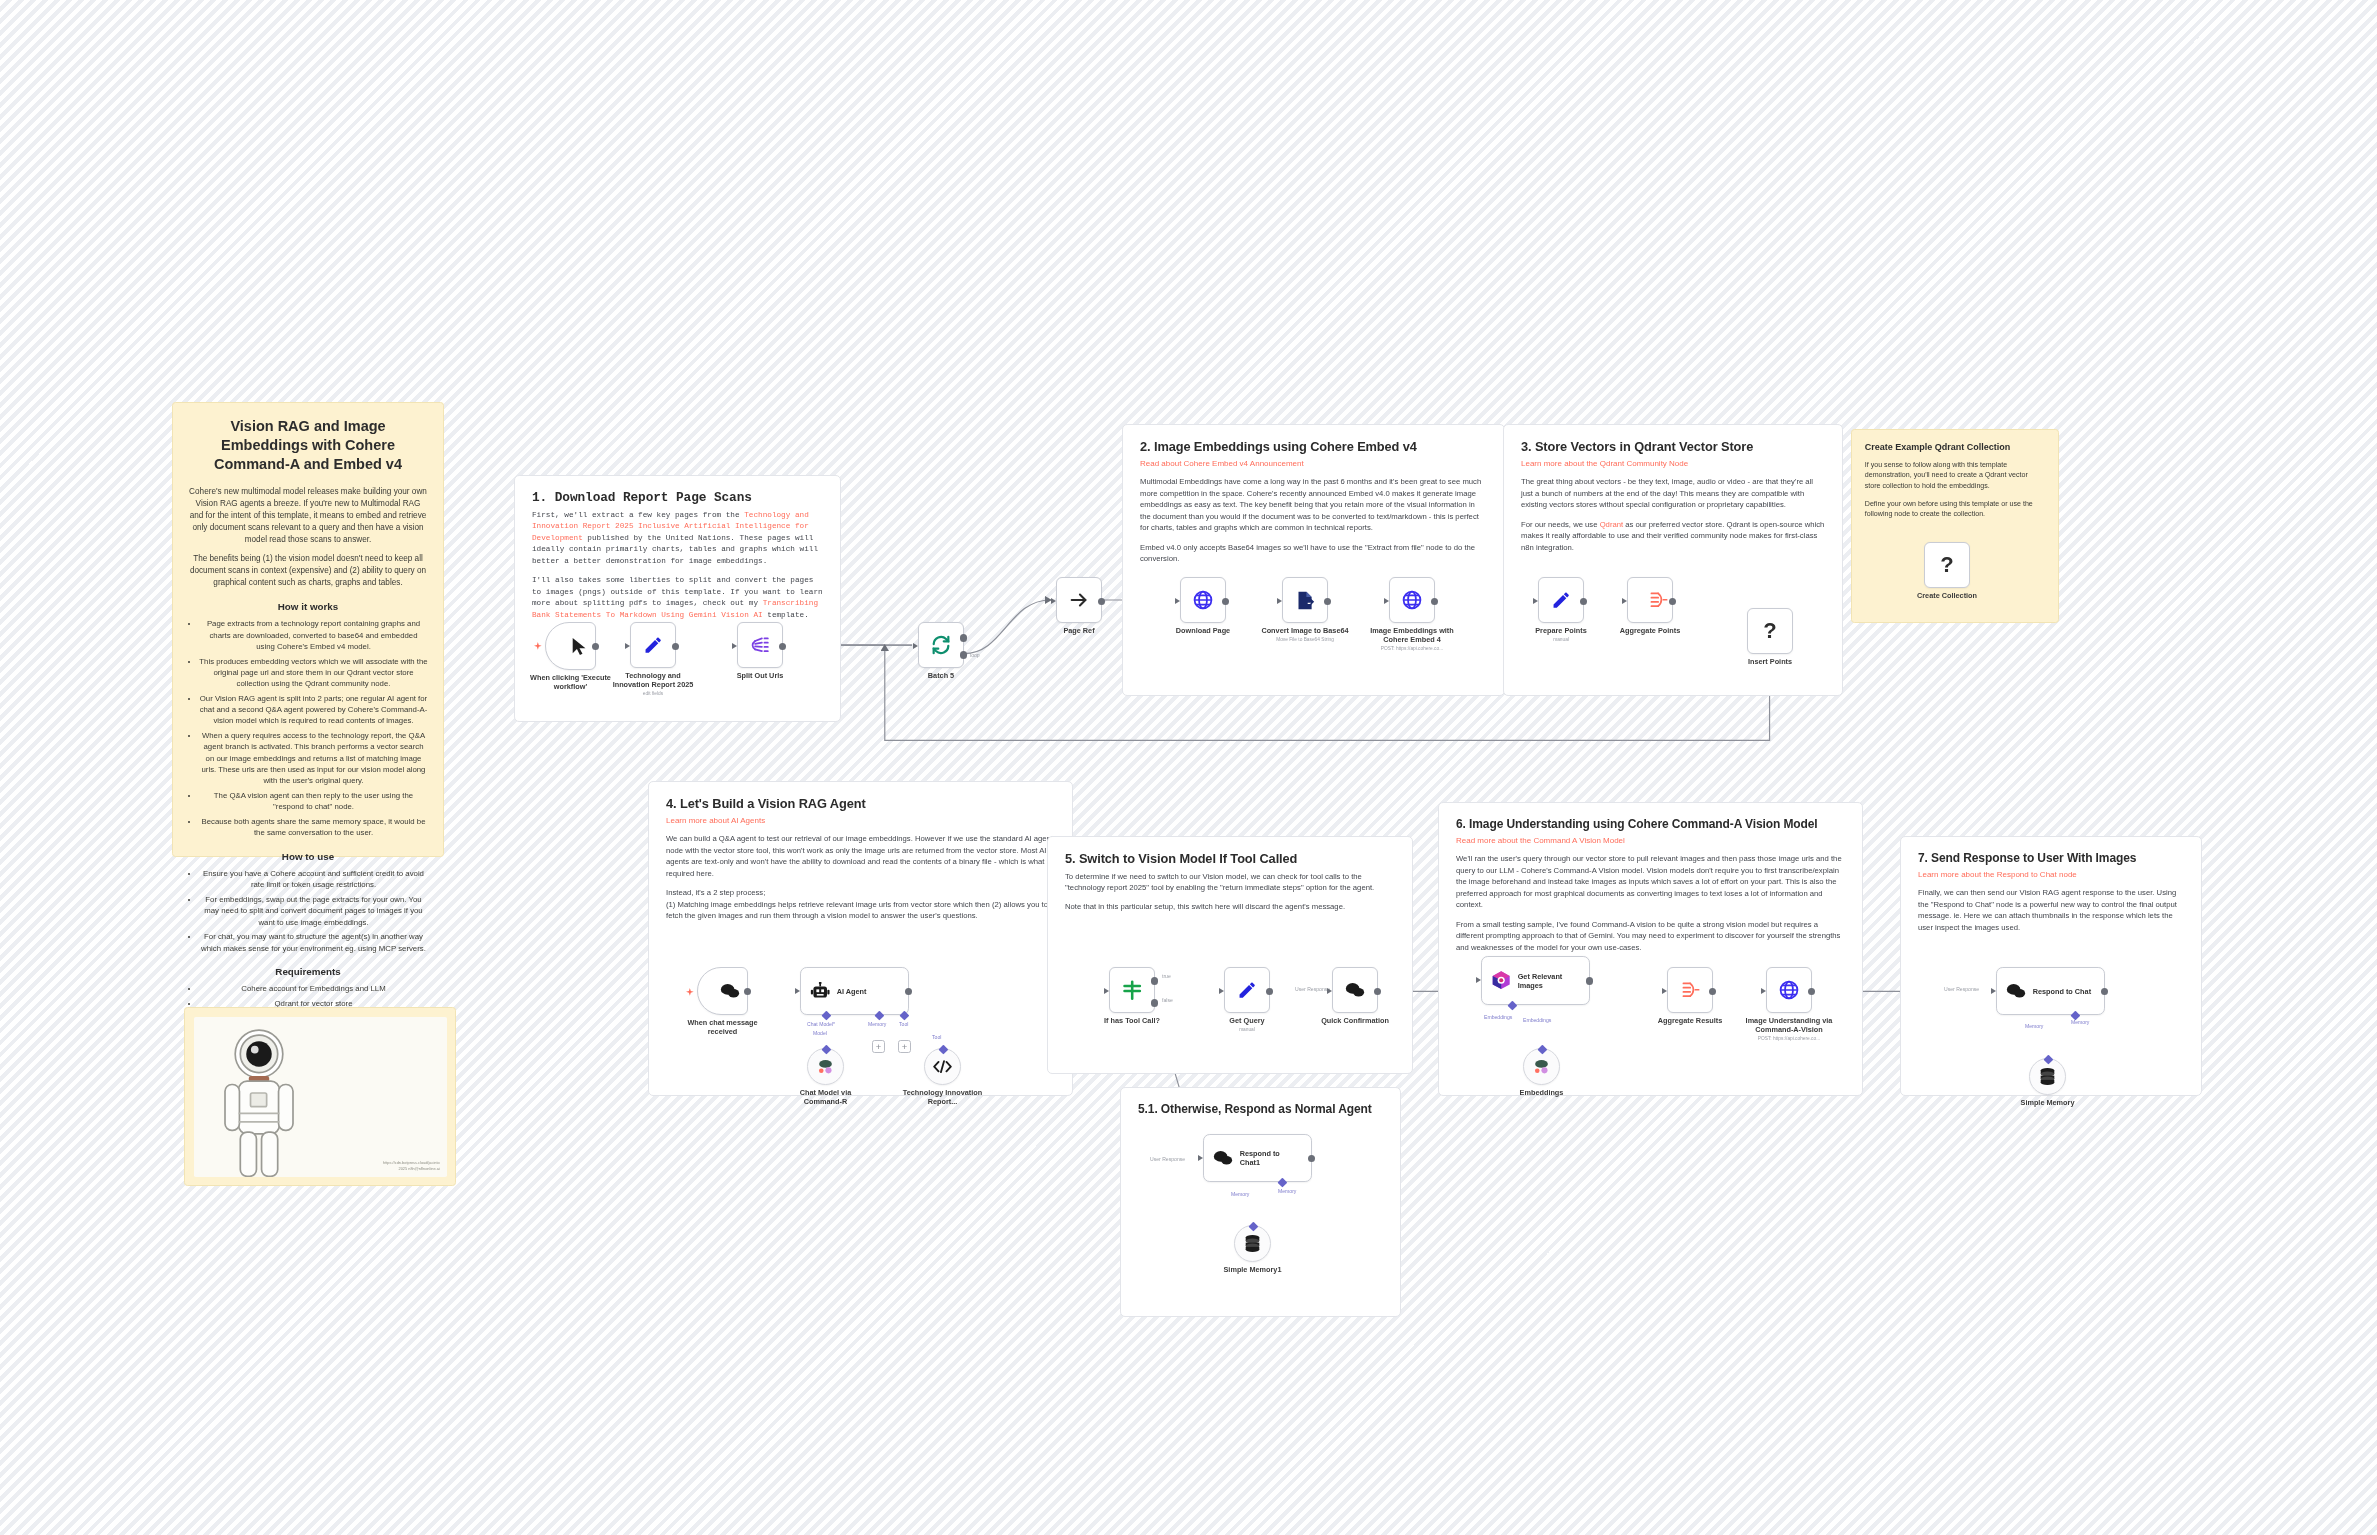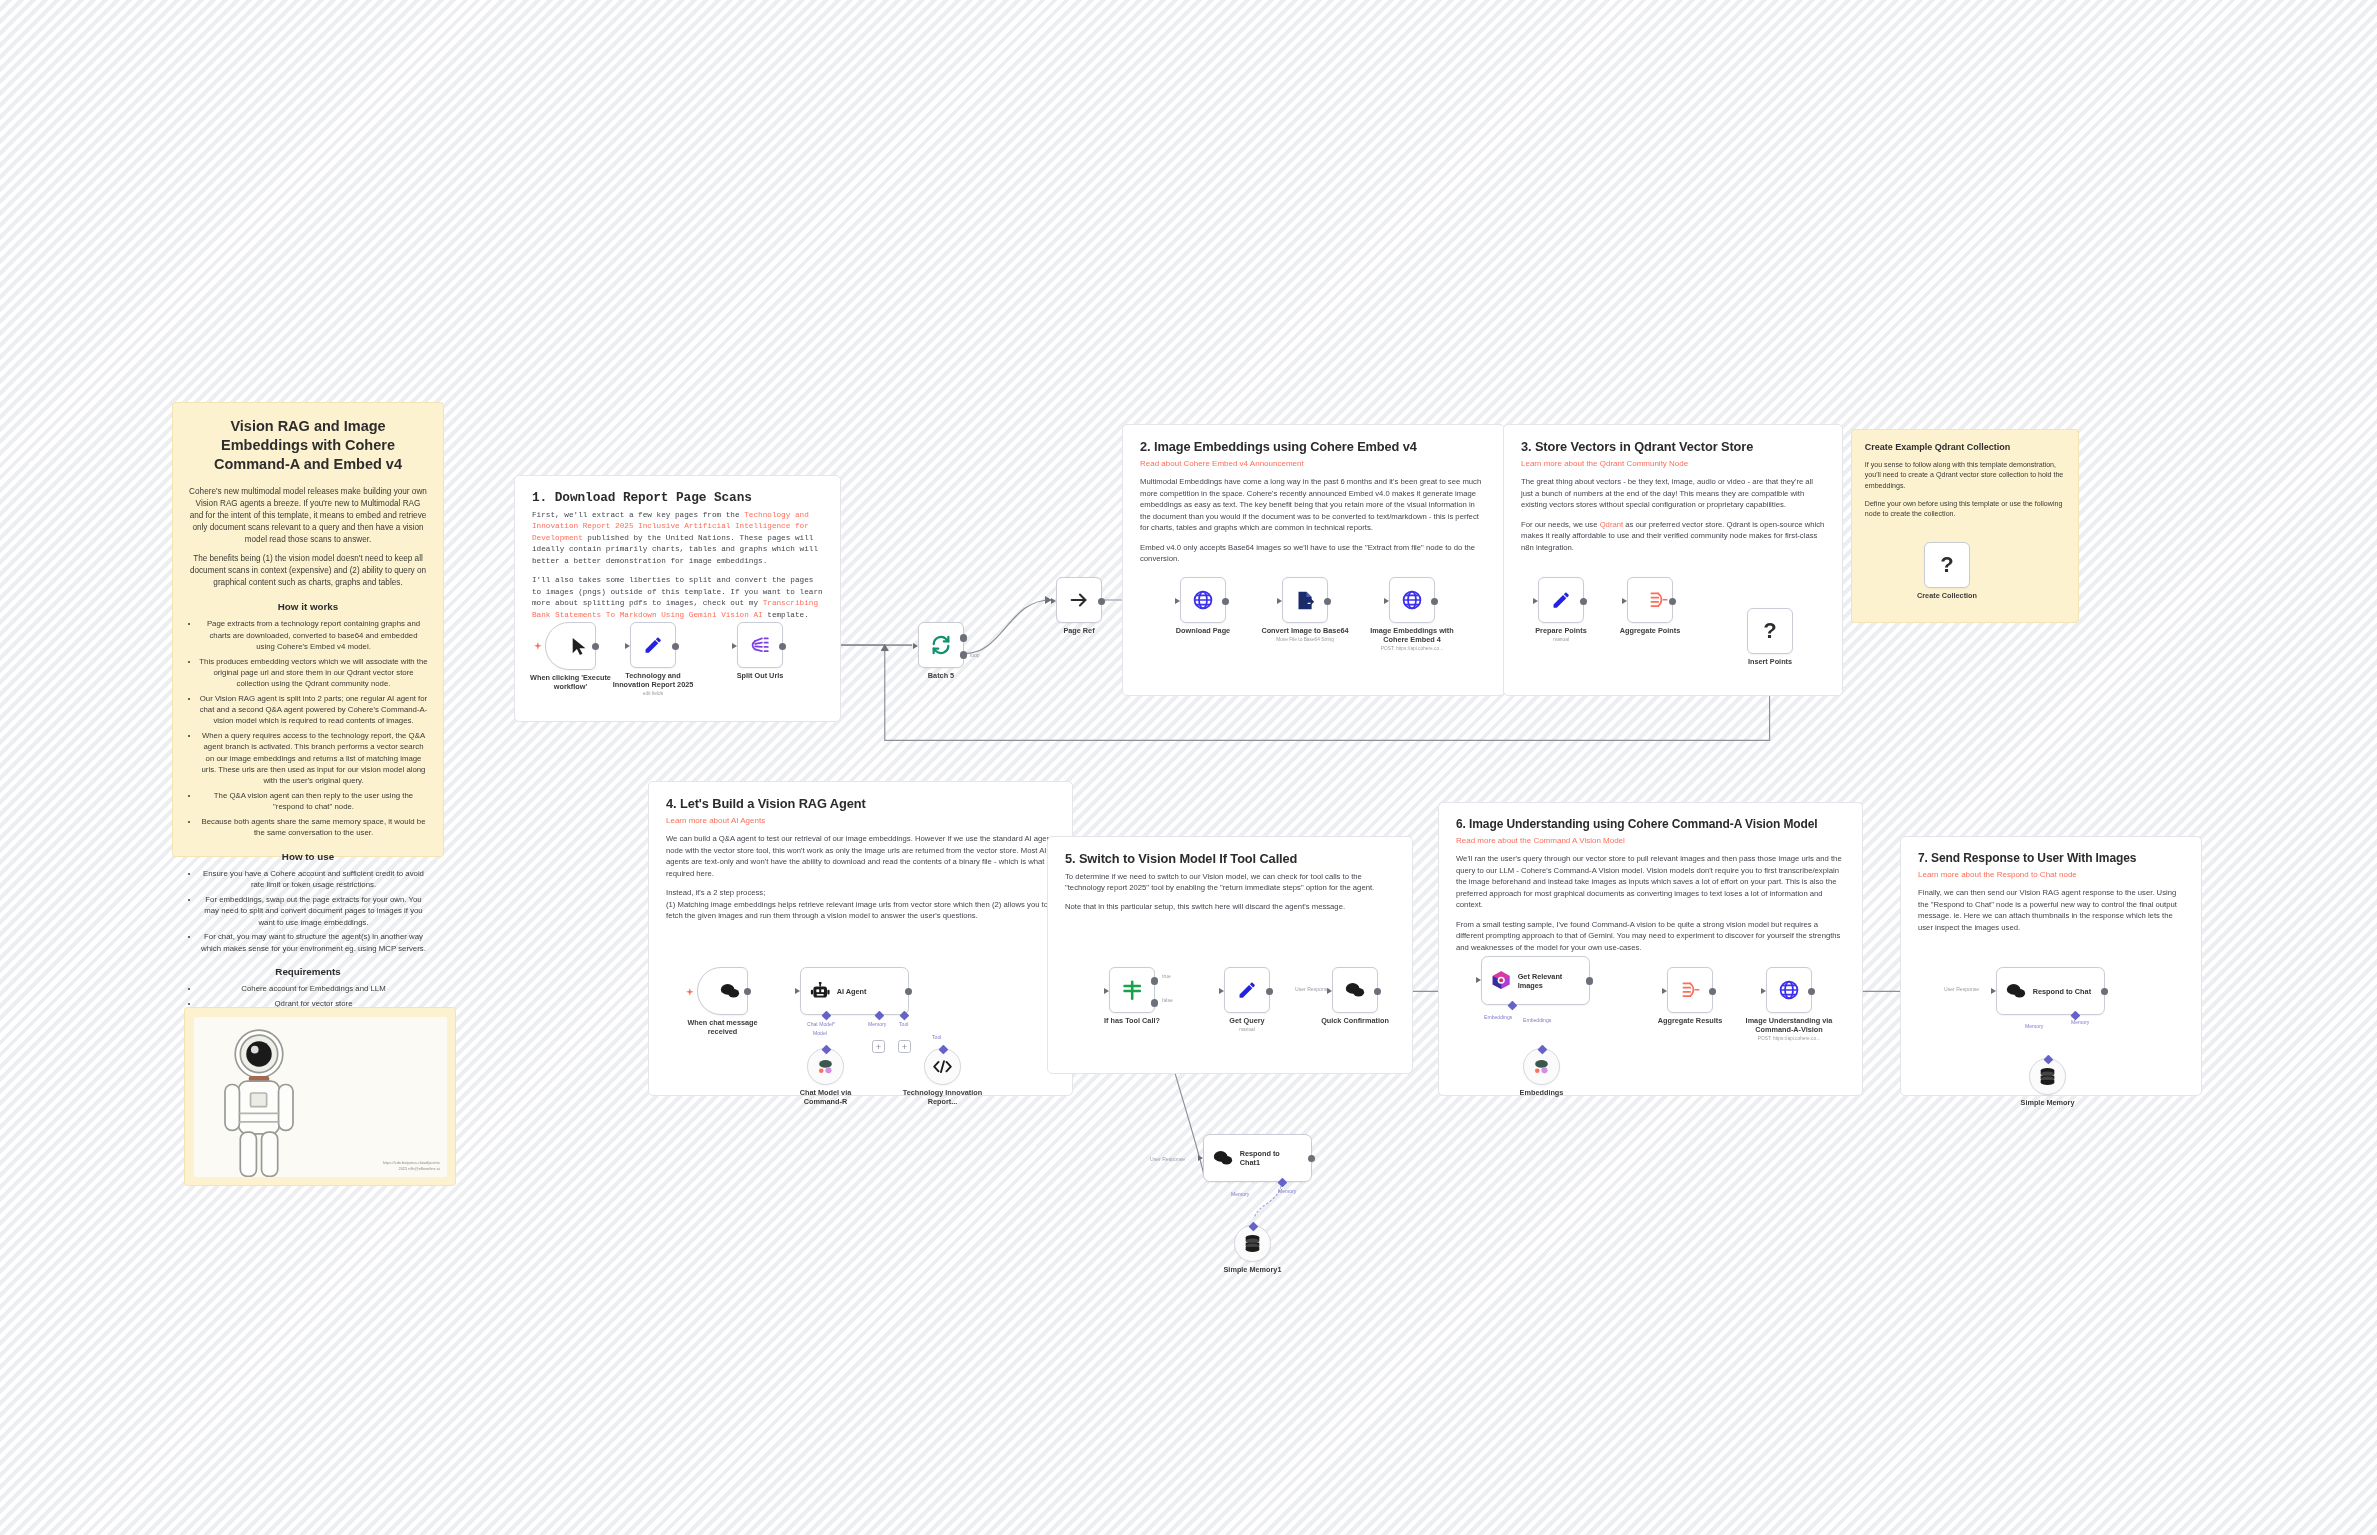--- a/index.html
+++ b/index.html
@@ -506,21 +506,21 @@
     <div class="port in" style="left:-6px;top:19.6px;"></div>
     <div class="port" style="right:-4.3px;top:19.6px;"></div>
     <div class="node-label">Aggregate Points</div>
   </div>
 
   <div class="node sq" style="left:1747px; top:608px;">
     <span class="qmark ico">?</span>
     <div class="node-label">Insert Points</div>
   </div>
 
-  <div class="sticky" style="left:1851px; top:429px; width:228px; height:194px; padding:11px 12.8px;">
+  <div class="sticky" style="left:1851px; top:429px; width:208px; height:194px; padding:11px 12.8px;">
     <div class="sticky-title-small">Create Example Qdrant Collection</div>
     <p style="font-size:7.1px;">If you sense to follow along with this template demonstration, you'll need to create a Qdrant vector store collection to hold the embeddings.</p>
     <p style="font-size:7.1px;">Define your own before using this template or use the following node to create the collection.</p>
     <div class="node sq" style="left:72px; top:112px;">
       <span class="qmark ico">?</span>
       <div class="node-label">Create Collection</div>
     </div>
   </div>
 
   <div class="panel" style="left:648px; top:781px; width:425px; height:315px;">
@@ -639,20 +639,23 @@
       <svg width="20.4" height="19" viewBox="0 0 24 22">
           <ellipse cx="9" cy="8.5" rx="8" ry="6.2" fill="#1b1b1b"></ellipse>
           <ellipse cx="16" cy="13" rx="6.5" ry="5" fill="#1b1b1b"></ellipse>
         </svg>
     </span>
     <div class="port in" style="left:-6px;top:19.6px;"></div>
     <div class="port" style="right:-4.3px;top:19.6px;"></div>
     <div class="node-label">Quick Confirmation</div>
   </div>
 
+  <div class="panel" style="left:1120px; top:1087px; width:281px; height:230px;">
+    <h2 style="font-size:12px;">5.1. Otherwise, Respond as Normal Agent</h2>
+  </div>
 
   <div class="node wide" style="left:1203px; top:1134px;">
     <span class="ico">
       <svg width="20.4" height="19" viewBox="0 0 24 22">
           <ellipse cx="9" cy="8.5" rx="8" ry="6.2" fill="#1b1b1b"></ellipse>
           <ellipse cx="16" cy="13" rx="6.5" ry="5" fill="#1b1b1b"></ellipse>
         </svg>
     </span>
     <span class="node-inline-label" style="white-space:normal;width:53px;">Respond to Chat1</span>
     <div class="port in" style="left:-6px;top:19.6px;"></div>

